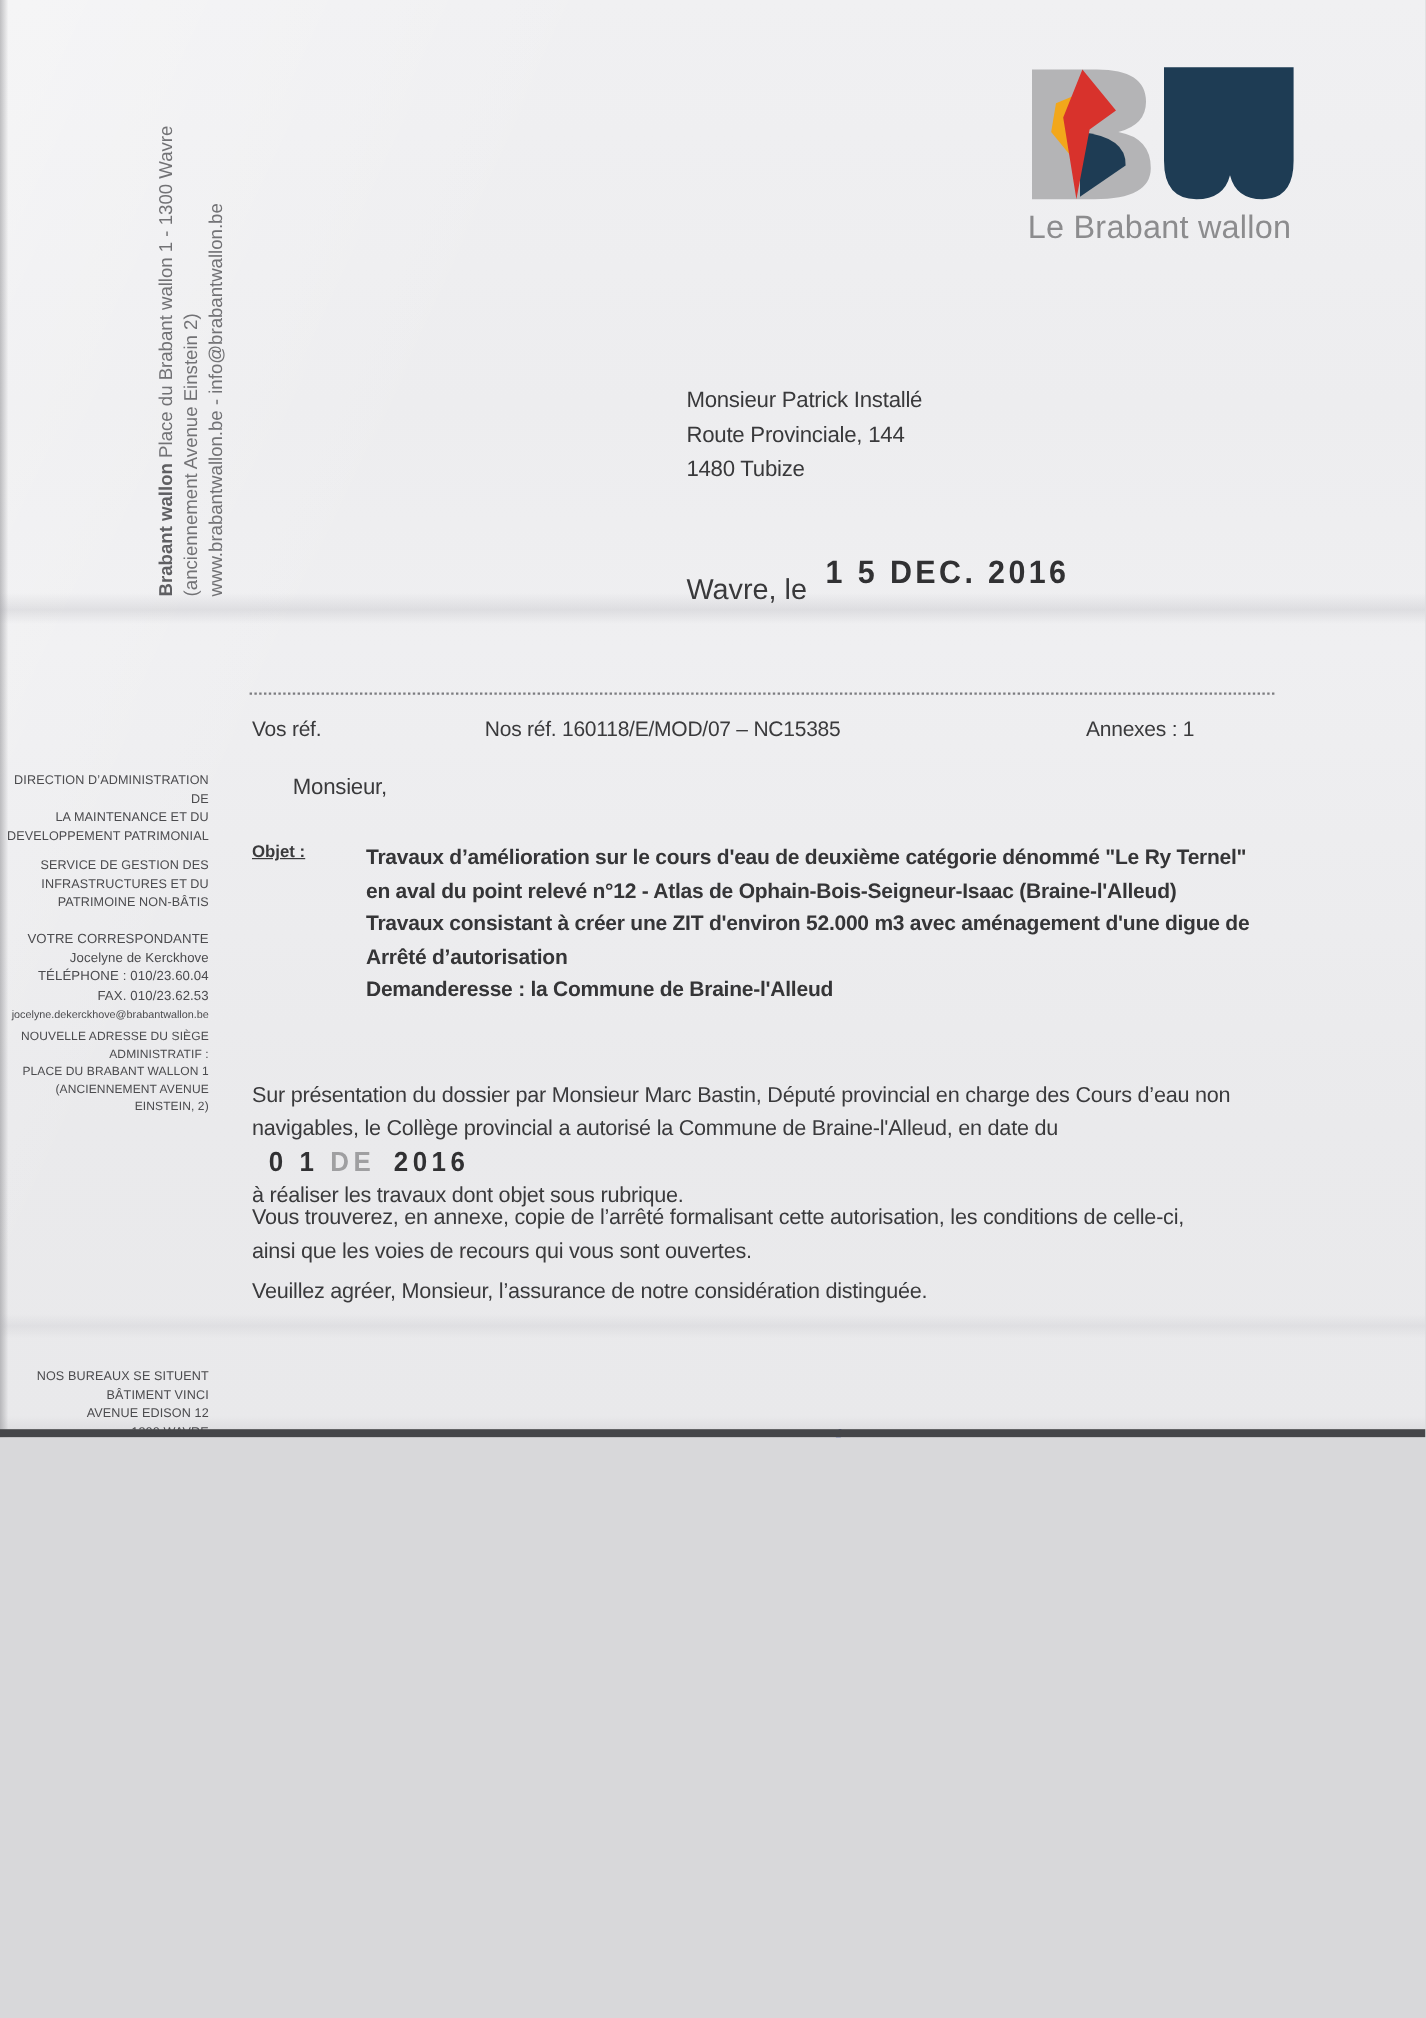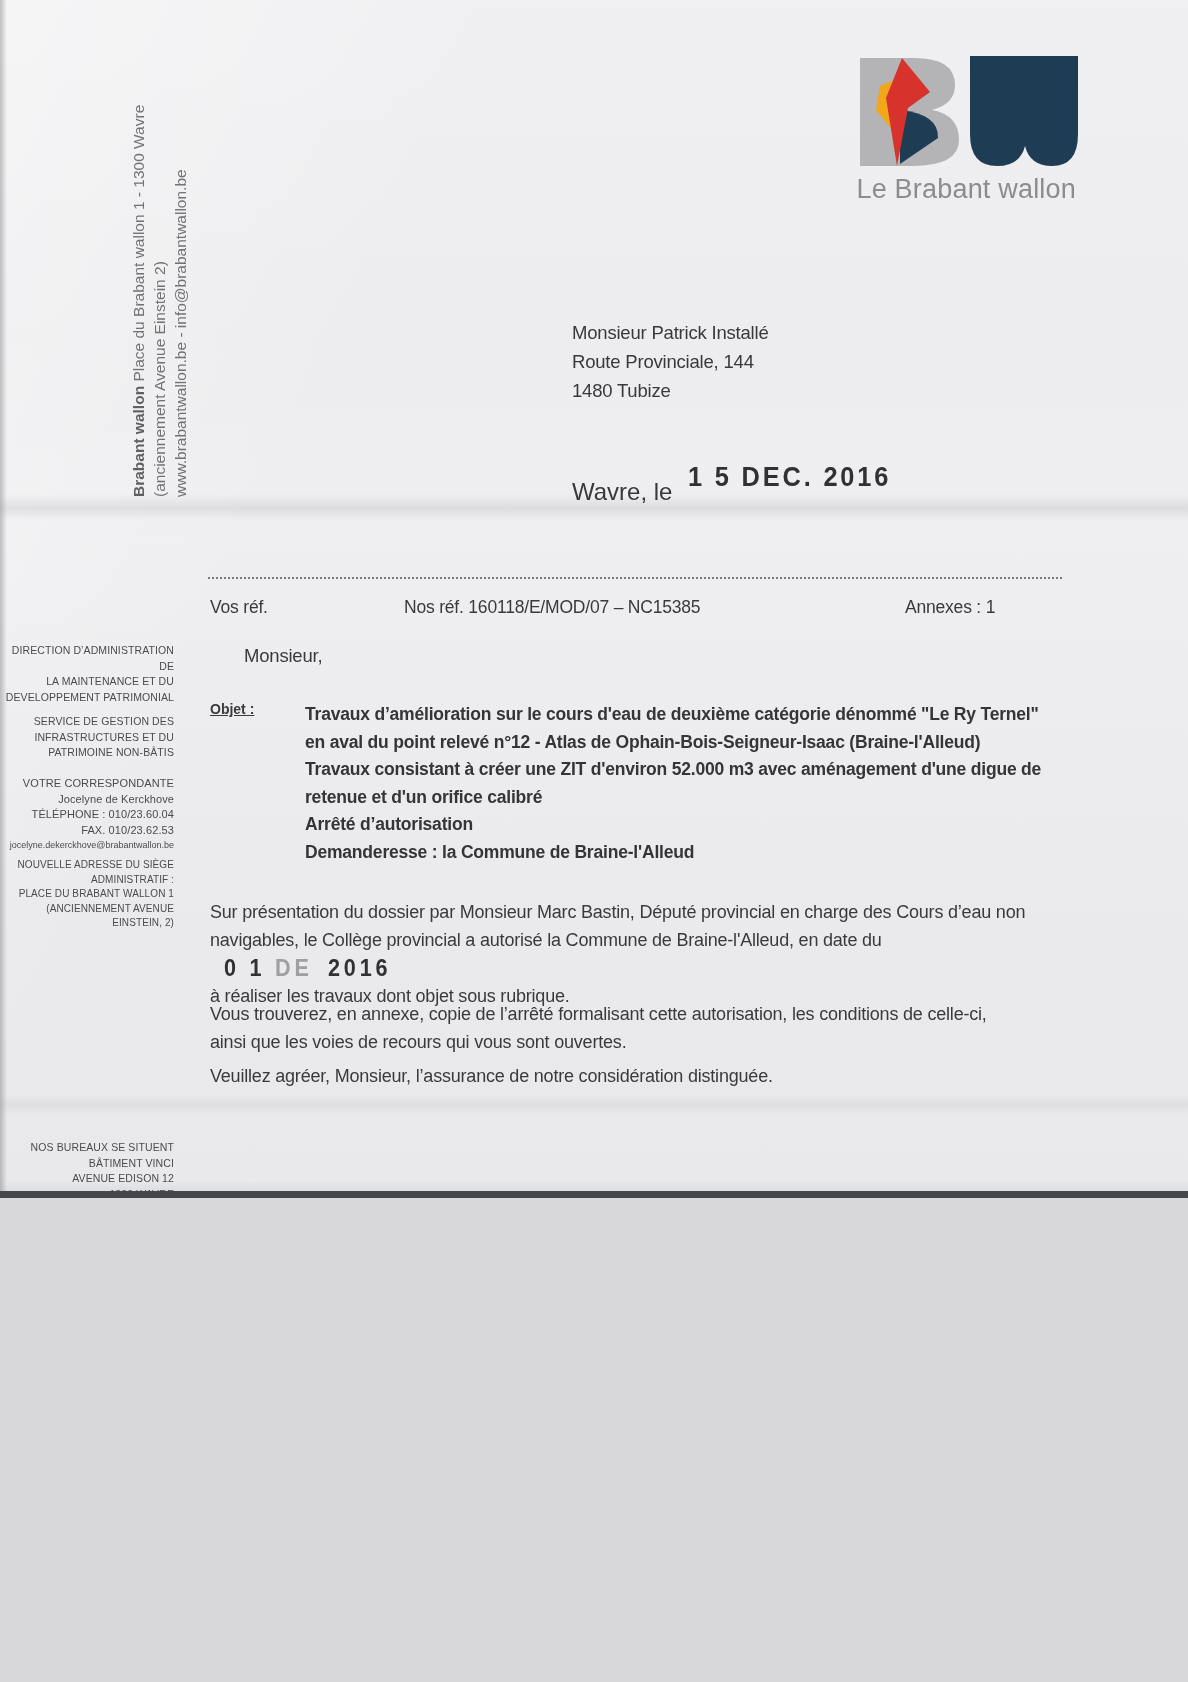--- a/index.html
+++ b/index.html
@@ -168,21 +168,20 @@
     </div>
   </div>
 
   <div class="salutation body-text">Monsieur,</div>
 
   <div class="subject-label">Objet :</div>
   <div class="subject-lines body-text">
     <div>Travaux d’amélioration sur le cours d'eau de deuxième catégorie dénommé "Le Ry Ternel"</div>
     <div>en aval du point relevé n°12 - Atlas de Ophain-Bois-Seigneur-Isaac (Braine-l'Alleud)</div>
     <div>Travaux consistant à créer une ZIT d'environ 52.000 m3 avec aménagement d'une digue de</div>
-    <div>retenue et d'un orifice calibré</div>
     <div>Arrêté d’autorisation</div>
     <div>Demanderesse : la Commune de Braine-l'Alleud</div>
   </div>
 
   <div class="para para1 body-text">
     <div>Sur présentation du dossier par Monsieur Marc Bastin, Député provincial en charge des Cours d’eau non</div>
     <div>
       <span>navigables, le Collège provincial a autorisé la Commune de Braine-l'Alleud, en date du</span><span class="stamp stamp-date2"><span>0 1</span> <span class="stamp-faint">DE</span><span class="stamp-gap"> </span><span>2016</span></span>
     </div>
     <div>à réaliser les travaux dont objet sous rubrique.</div>

